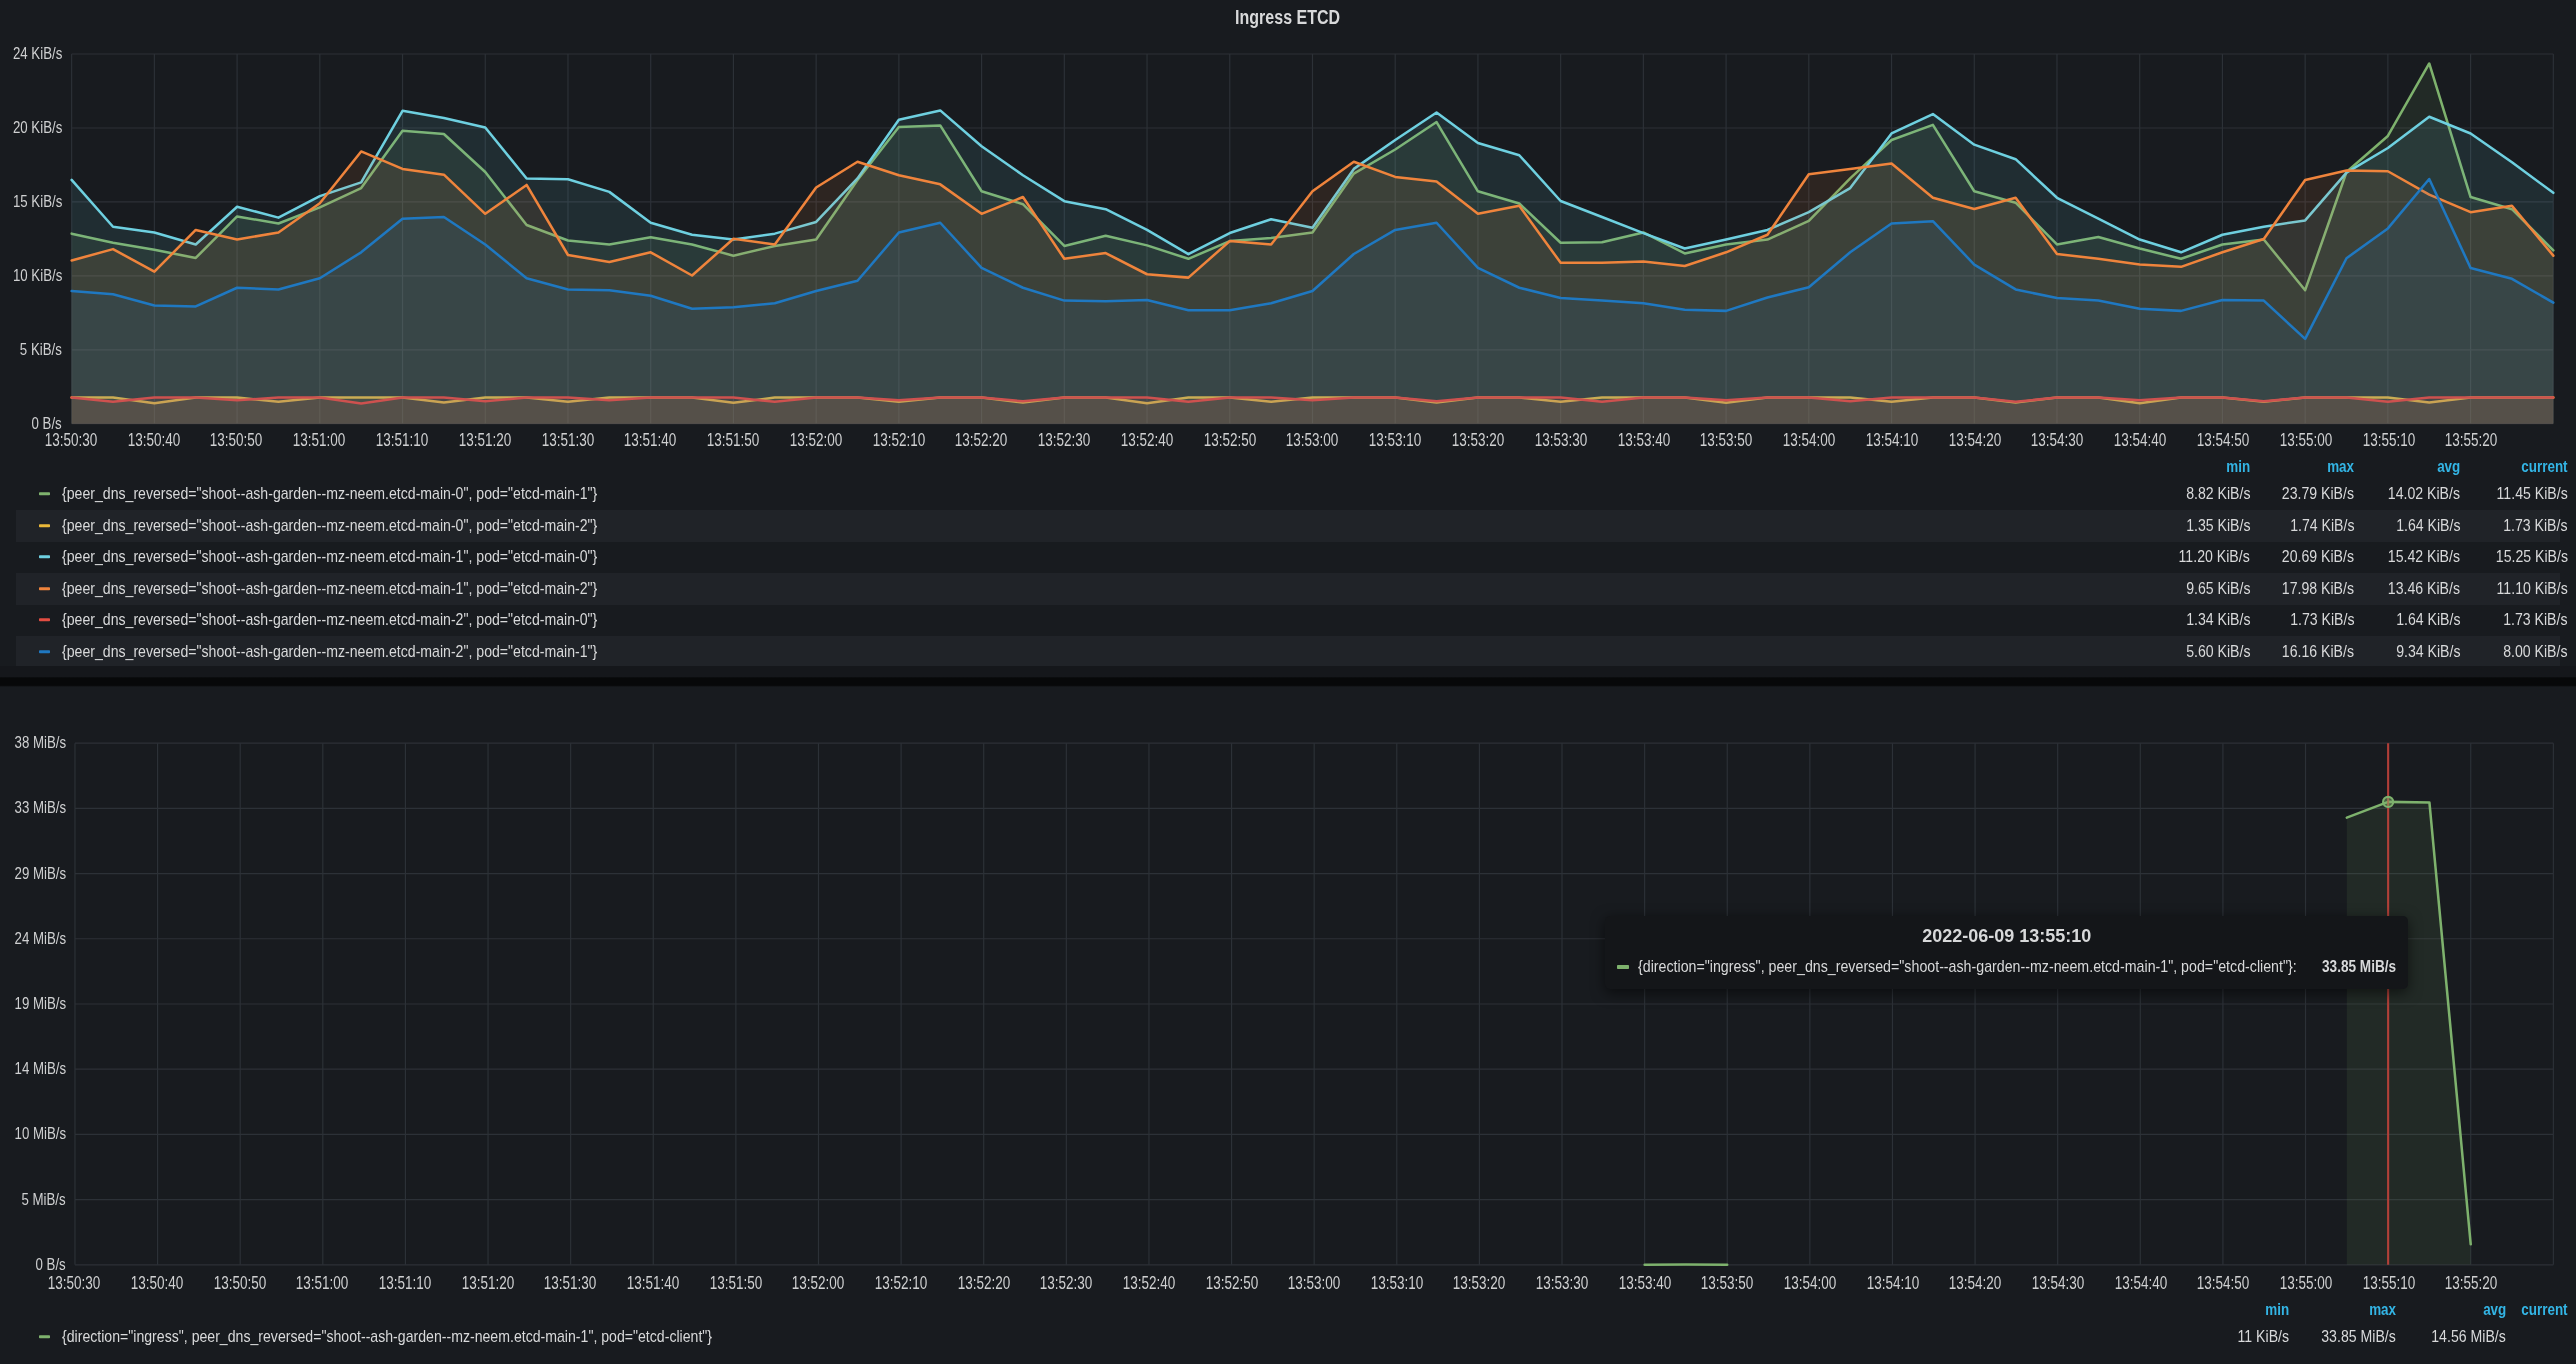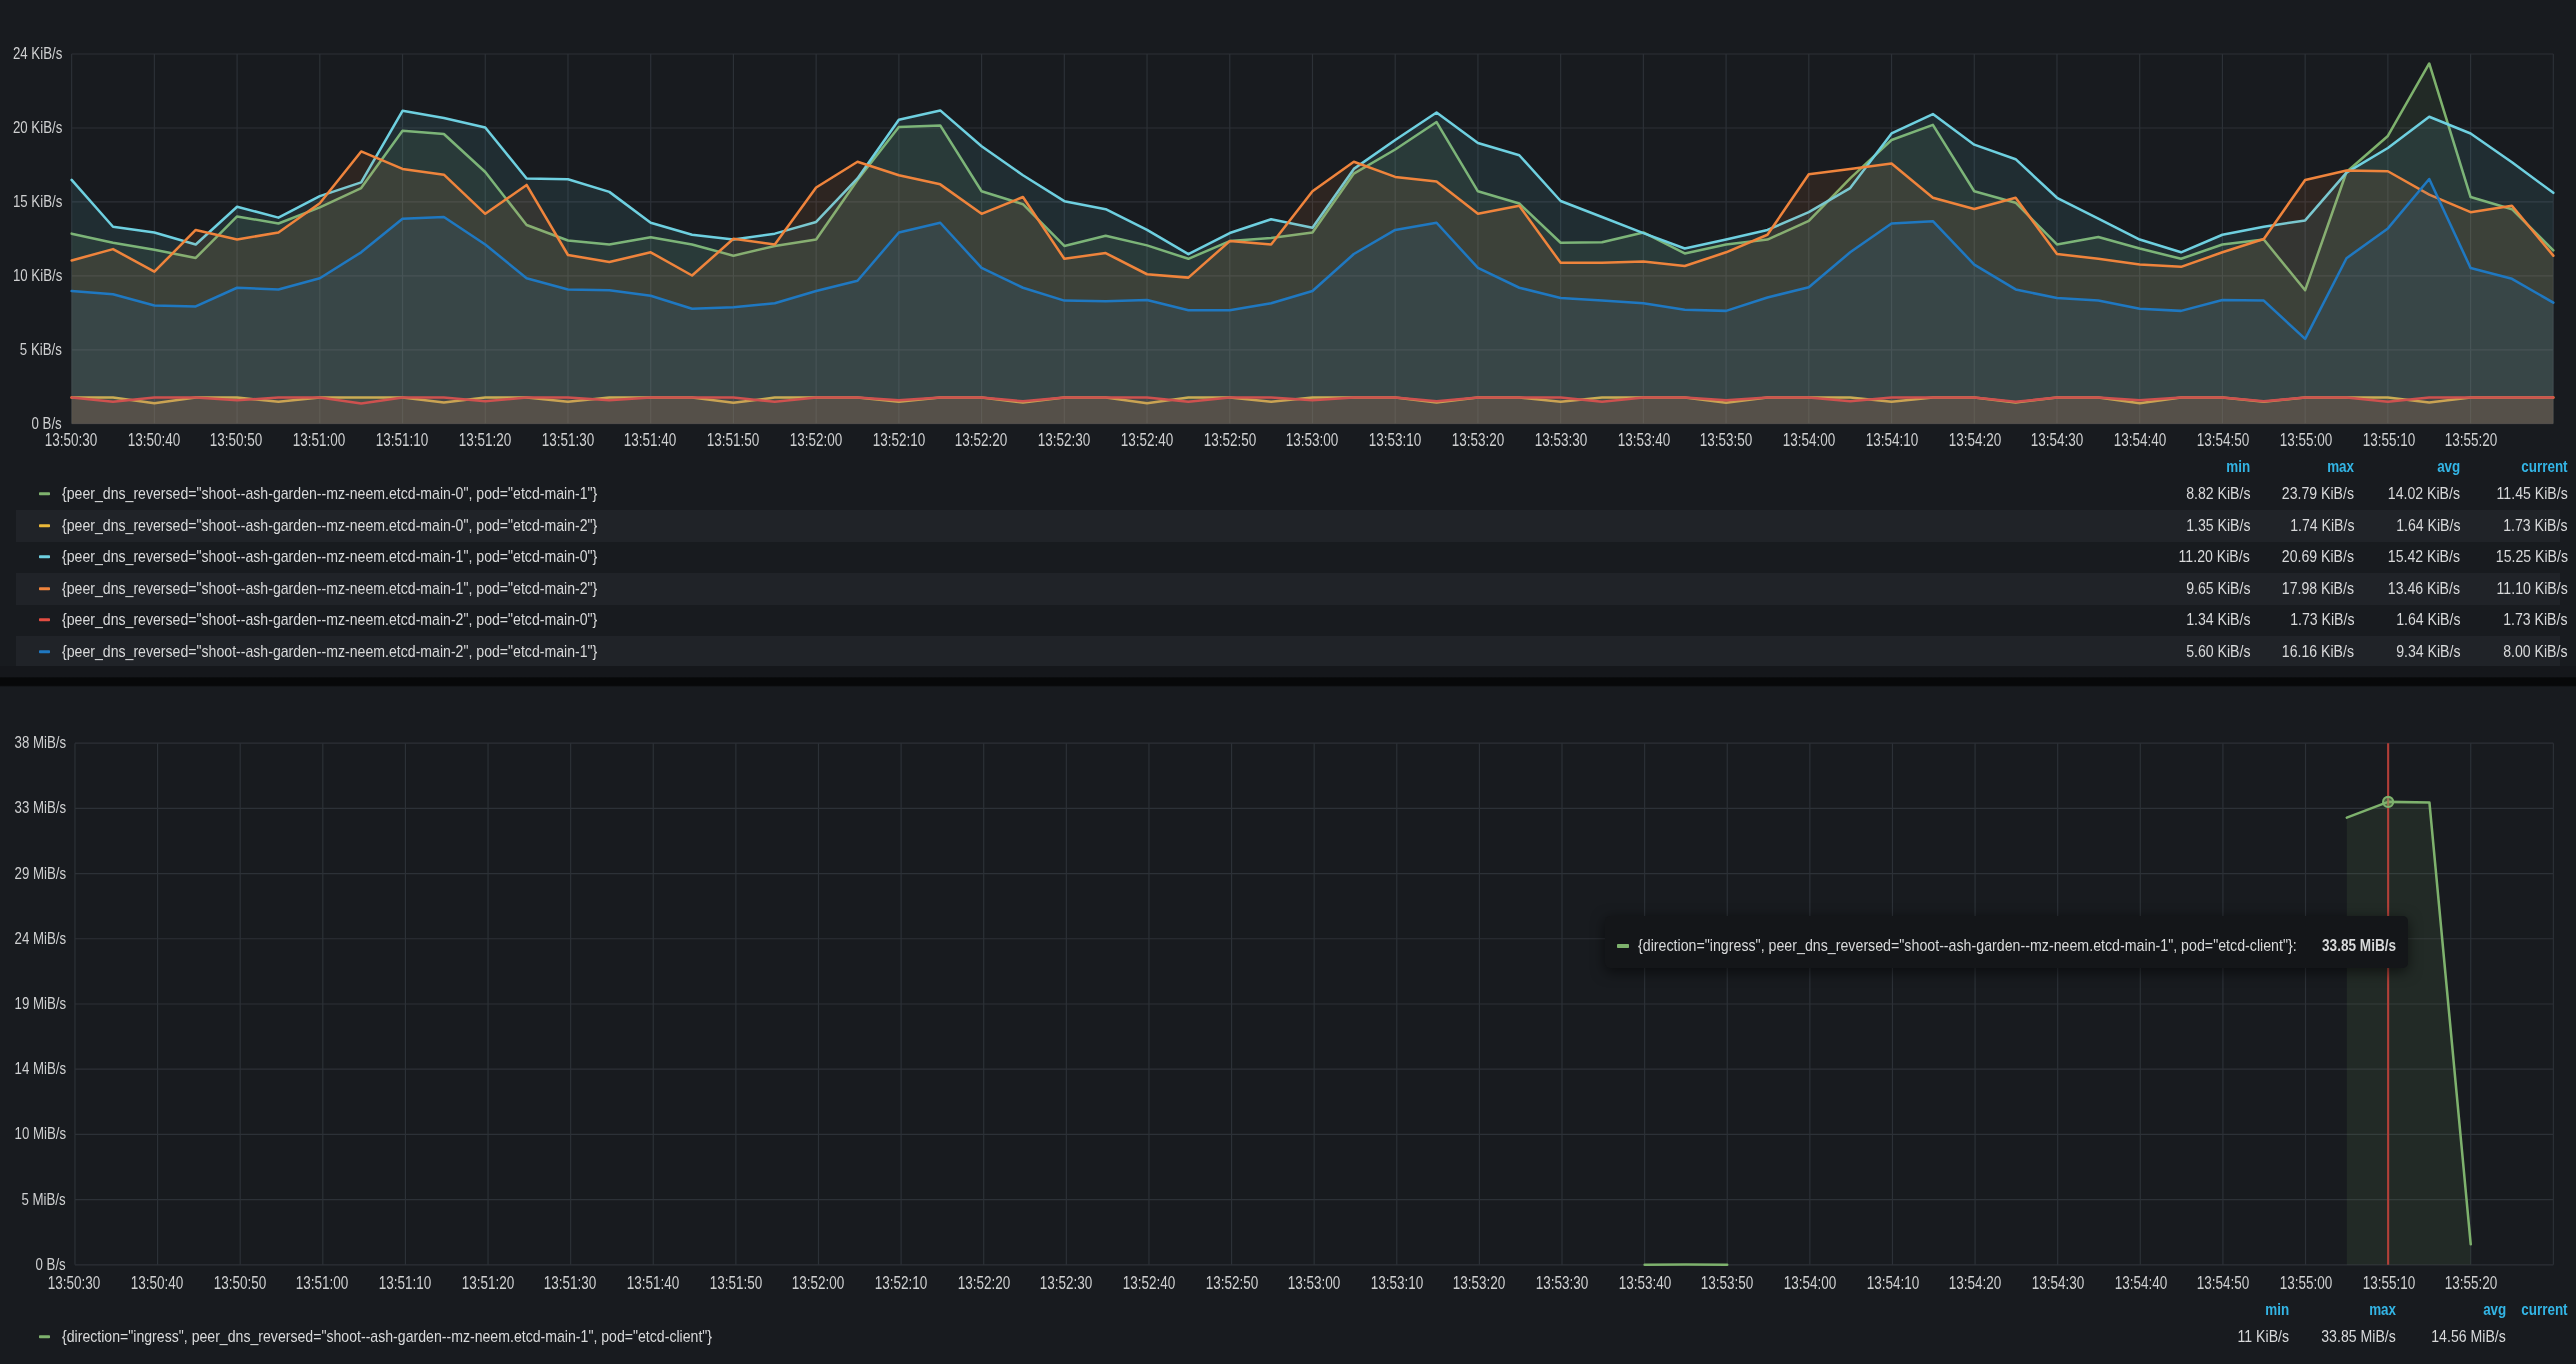--- a/index.html
+++ b/index.html
@@ -27,20 +27,23 @@
   #tooltip-title { text-align:center; font-weight:bold; font-size:18px; color:#d8d9da; white-space:pre; }
   #tooltip-body { margin-top:10px; display:flex; align-items:center; font-size:0; }
   #tooltip-dash { width:12px; height:3.4px; border-radius:0.8px; margin-right:8.4px; flex:0 0 auto; }
   #tooltip-label { font-size:17px; color:#d8d9da; white-space:pre; display:inline-block; transform:scaleX(0.745); transform-origin:left; }
   #tooltip-value { font-size:17px; font-weight:bold; color:#d8d9da; white-space:pre; display:inline-block; transform:scaleX(0.80); transform-origin:left; margin-left:24px; }
 </style>
 </head>
 <body>
 
 <div class="panel" id="panel1">
+  <div class="panel-title-row">
+    <span class="panel-title">Ingress ETCD</span>
+  </div>
   <svg class="plot" id="plot1" width="2576" height="666" viewBox="0 0 3050 789">
       <g stroke="#2c3137" stroke-width="1.4">
         <line x1="84" y1="64" x2="84" y2="502"></line>
         <line x1="182" y1="64" x2="182" y2="502"></line>
         <line x1="280" y1="64" x2="280" y2="502"></line>
         <line x1="378" y1="64" x2="378" y2="502"></line>
         <line x1="476" y1="64" x2="476" y2="502"></line>
         <line x1="574" y1="64" x2="574" y2="502"></line>
         <line x1="672" y1="64" x2="672" y2="502"></line>
         <line x1="770" y1="64" x2="770" y2="502"></line>
@@ -258,20 +261,21 @@
       <div class="legend-row" style="top: 22px; height: 32px;">
         <div class="legend-dash" style="background: rgb(126, 178, 109); left: 23px;"></div>
         <div class="legend-label" style="left: 46px; top: 50%; transform: translateY(-50%) scaleX(0.83);">{direction="ingress", peer_dns_reversed="shoot--ash-garden--mz-neem.etcd-main-1", pod="etcd-client"}</div>
         <div class="legend-val" style="right: 271px; top: 50%; transform: translateY(-50%) scaleX(0.83);">11 KiB/s</div>
         <div class="legend-val" style="right: 164px; top: 50%; transform: translateY(-50%) scaleX(0.83);">33.85 MiB/s</div>
         <div class="legend-val" style="right: 54px; top: 50%; transform: translateY(-50%) scaleX(0.83);">14.56 MiB/s</div>
         <div class="legend-val" style="right: -7.6px; top: 50%; transform: translateY(-50%) scaleX(0.83);"></div>
       </div>
     </div>
   <div id="tooltip" style="right: 168px; top: 229px;">
+    <div id="tooltip-title">2022-06-09 13:55:10</div>
     <div id="tooltip-body">
       <span id="tooltip-dash" style="background: rgb(126, 178, 109);"></span>
       <span id="tooltip-label" style="transform: scaleX(0.836); margin-right: -128px;">{direction="ingress", peer_dns_reversed="shoot--ash-garden--mz-neem.etcd-main-1", pod="etcd-client"}:</span>
       <span id="tooltip-value" style="margin-right: -18.4px;">33.85 MiB/s</span>
     </div>
   </div>
 <div class="tick xtick" style="left: 74px; top: 586px;">13:50:30</div>
     <div class="tick xtick" style="left: 157px; top: 586px;">13:50:40</div>
     <div class="tick xtick" style="left: 240px; top: 586px;">13:50:50</div>
     <div class="tick xtick" style="left: 322px; top: 586px;">13:51:00</div>

